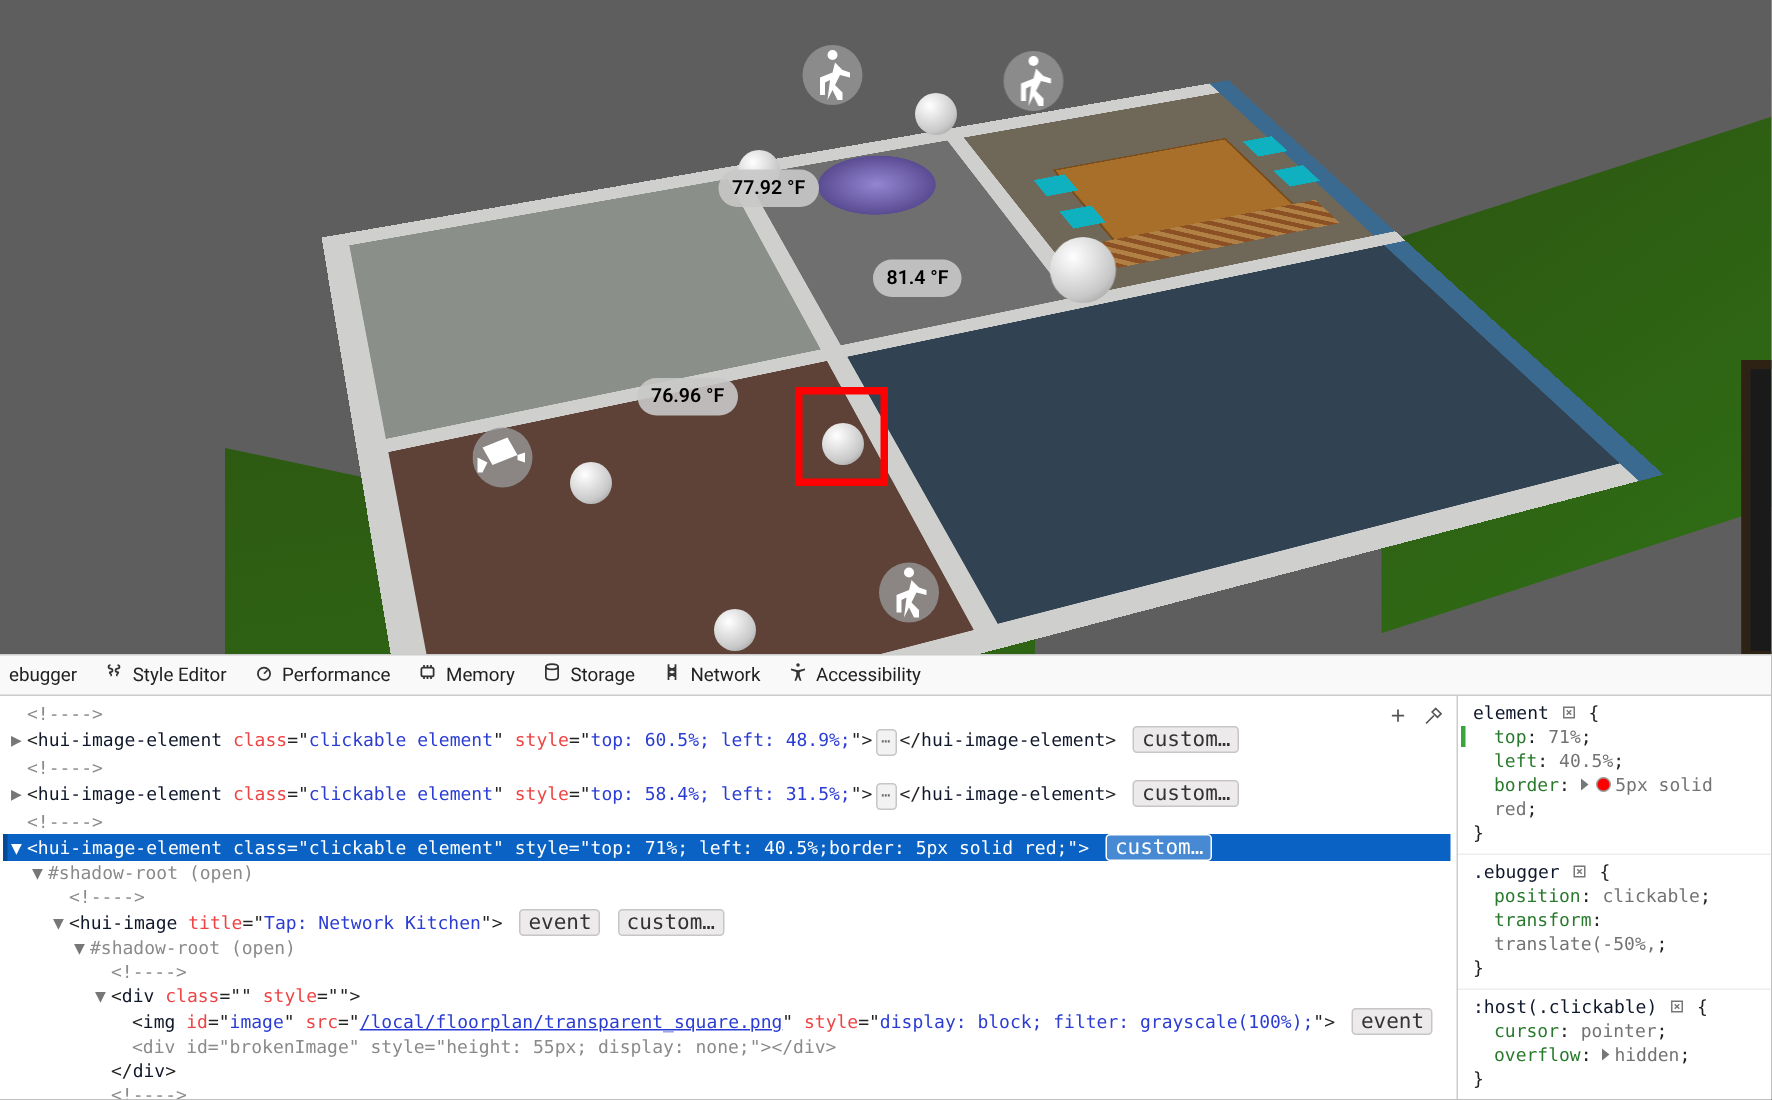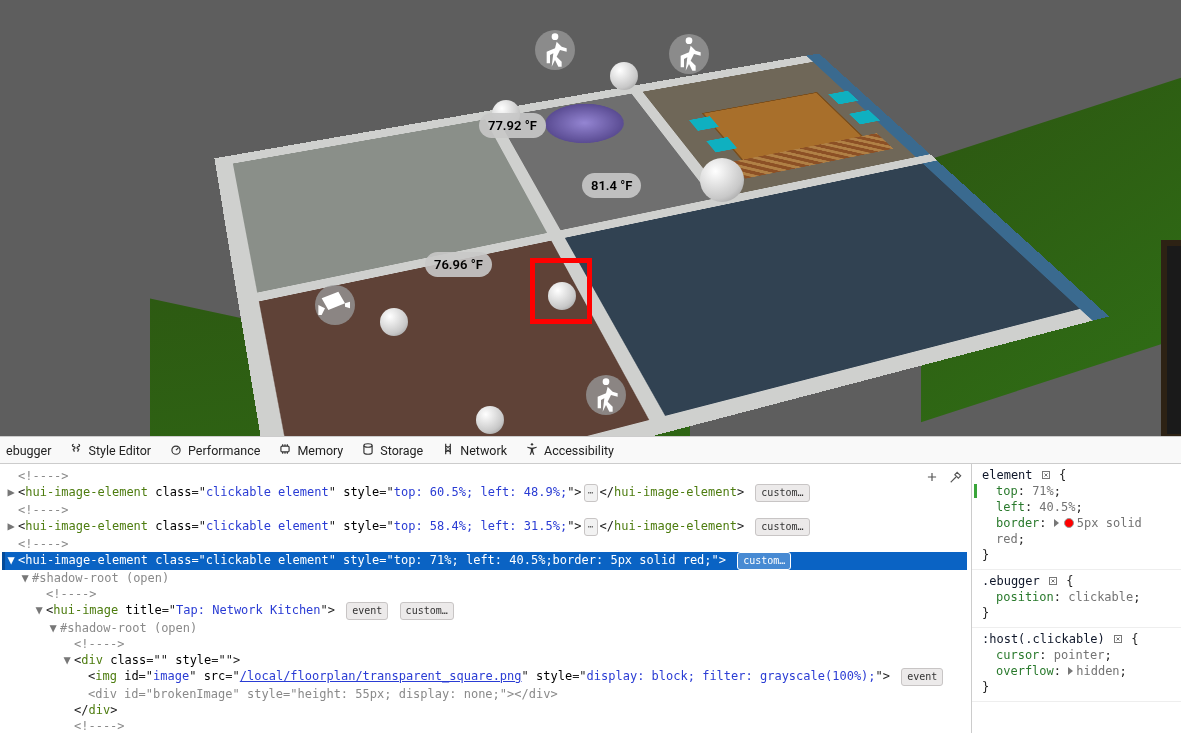--- a/index.html
+++ b/index.html
@@ -129,28 +129,28 @@
   }
   .dom-toolbar svg { width:14px; height:14px; }
   .line { white-space: pre; }
   .ind0 { padding-left: 4px; }
   .ind1 { padding-left: 18px; }
   .ind2 { padding-left: 32px; }
   .ind3 { padding-left: 46px; }
   .ind4 { padding-left: 60px; }
   .ind5 { padding-left: 74px; }
   .tw { display:inline-block; width:10px; text-align:center; color:#777; margin-right:2px; user-select:none;}
-  .tag { color:#4d7c0f; }
-  .attr { color:#000000; }
+  .tag { color:#0f172a; }
+  .attr { color:#ef4444; }
   .val { color:#2a3cd4; }
   .url { color:#2a3cd4; text-decoration: underline; }
   .comment { color:#8a8a8a; }
   .pale { color:#8a8a8a; }
   .evt { display:inline-block; background:#eceaea; border:1px solid #c8c5c5;
-         border-radius:3px; font-size:10px; padding:0 5px; margin-left:4px;
+         border-radius:3px; font-size:14px; padding:0 5px; margin-left:4px;
          font-family:inherit; color:#333;}
   .ellips { display:inline-block; border:1px solid #c8c5c5; border-radius:3px;
             font-size:10px; padding:0 3px; color:#666; margin:0 2px; background:#f2f2f2;}
   .sel-line {
     background:#0a63c4;
     color:#fff;
     position:relative;
   }
   .sel-line::before{
     content:""; position:absolute; left:0; top:0; bottom:0; width:3px;
@@ -359,21 +359,21 @@
 
   <div class="styles-pane">
     <div id="styles-rules">
         <div class="rule"><span class="sel">element</span> <span class="pill"><svg viewBox="0 0 24 24" fill="none" stroke="#777" stroke-width="2">
               <rect x="5" y="5" width="14" height="14"></rect>
               <path d="M9 9l6 6M15 9l-6 6"></path>
             </svg></span> {<br><div class="l"><span class="bar"></span><span class="prop ">top</span><span class="">: <span class="pval">71%</span>;</span></div><div class="l"><span class="prop ">left</span><span class="">: <span class="pval">40.5%</span>;</span></div><div class="l"><span class="prop ">border</span><span class="">: <span class="tri"></span><span class="swatch"></span><span class="pval">5px solid red</span>;</span></div>}</div>
         <div class="rule"><span class="sel">.ebugger</span> <span class="pill"><svg viewBox="0 0 24 24" fill="none" stroke="#777" stroke-width="2">
               <rect x="5" y="5" width="14" height="14"></rect>
               <path d="M9 9l6 6M15 9l-6 6"></path>
-            </svg></span> {<br><div class="l"><span class="prop ">position</span><span class="">: <span class="pval">clickable</span>;</span></div>}</div>
+            </svg></span> {<br><div class="l"><span class="prop ">position</span><span class="">: <span class="pval">clickable</span>;</span></div><div class="l"><span class="prop ">transform</span><span class="">: <span class="pval">translate(-50%,</span>;</span></div>}</div>
         <div class="rule"><span class="sel">:host(.clickable)</span> <span class="pill"><svg viewBox="0 0 24 24" fill="none" stroke="#777" stroke-width="2">
               <rect x="5" y="5" width="14" height="14"></rect>
               <path d="M9 9l6 6M15 9l-6 6"></path>
             </svg></span> {<br><div class="l"><span class="prop ">cursor</span><span class="">: <span class="pval">pointer</span>;</span></div><div class="l"><span class="prop ">overflow</span><span class="">: <span class="tri"></span><span class="pval">hidden</span>;</span></div>}</div>
       </div>
 
   </div>
 </div>
 
 </body></html>

